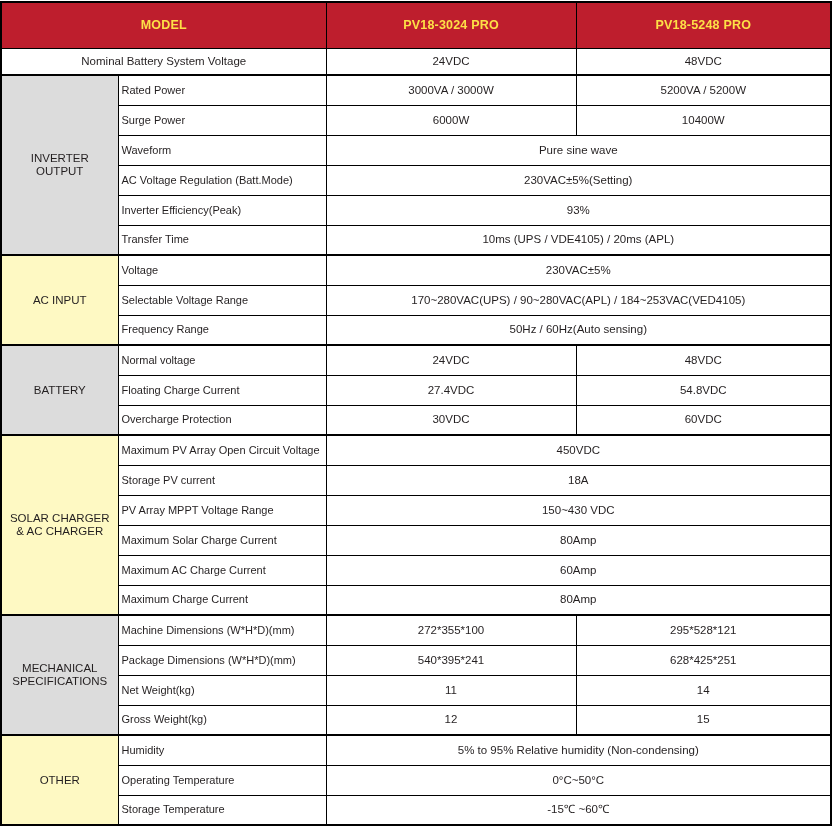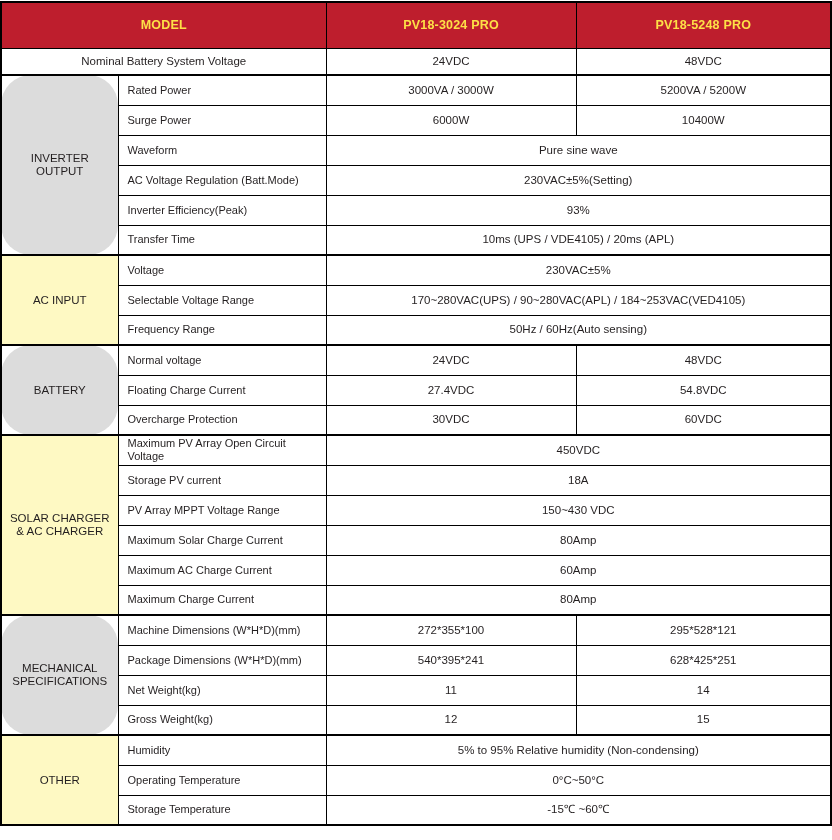--- a/index.html
+++ b/index.html
@@ -42,34 +42,34 @@
   }
   tbody td {
     font-size: 11.5px;
     height: 30px;
     text-align: center;
     line-height: 13px;
   }
   tr.nominal td { height: 27px; }
   td.param {
     text-align: left;
-    padding: 0 4px 0 9px;
+    padding: 0 4px 0 3px;
     font-size: 11px;
   }
   td.label-span {
     text-align: center;
     padding: 0 20px;
   }
   td.sec-cell {
     text-align: center;
     padding: 0 5px;
     font-size: 11.5px;
     background: #fef9c3;
   }
-  td.shaded { background: #dcdcdc; border-radius: 30px; }
+  td.shaded { background: #dcdcdc; }
   tr.sec-start td { border-top: 2px solid #000000; }
 </style>
 </head>
 <body>
 
 <div class="page">
   <table class="spec">
     <colgroup>
       <col class="c-section">
       <col class="c-param">

